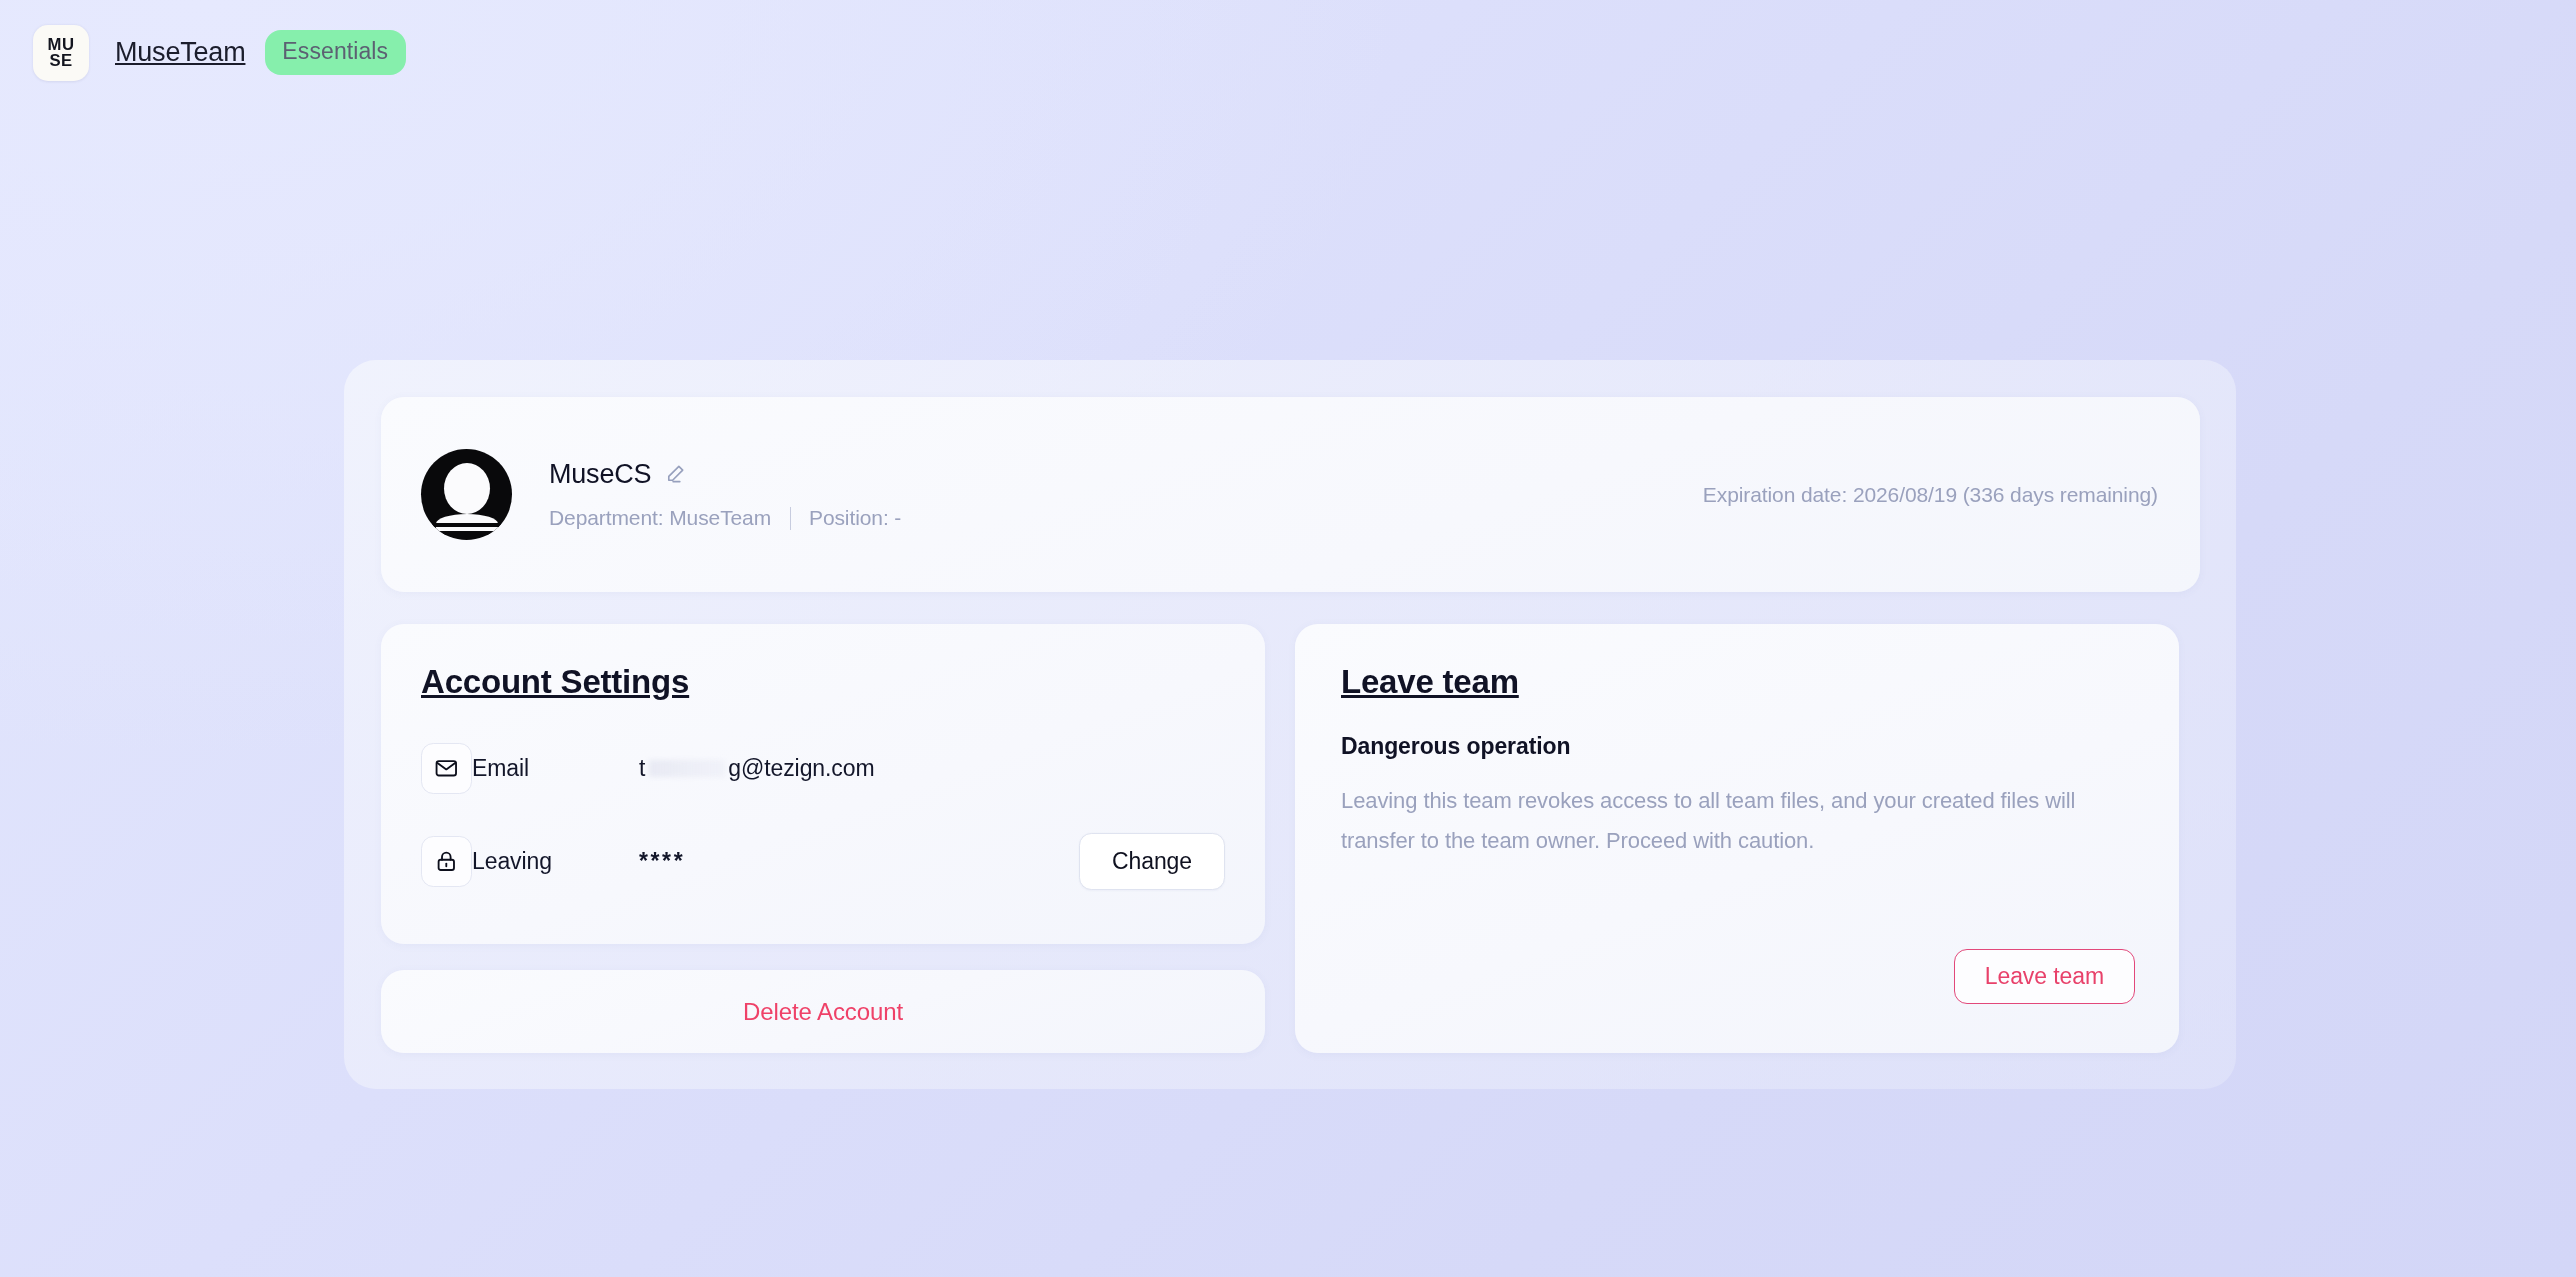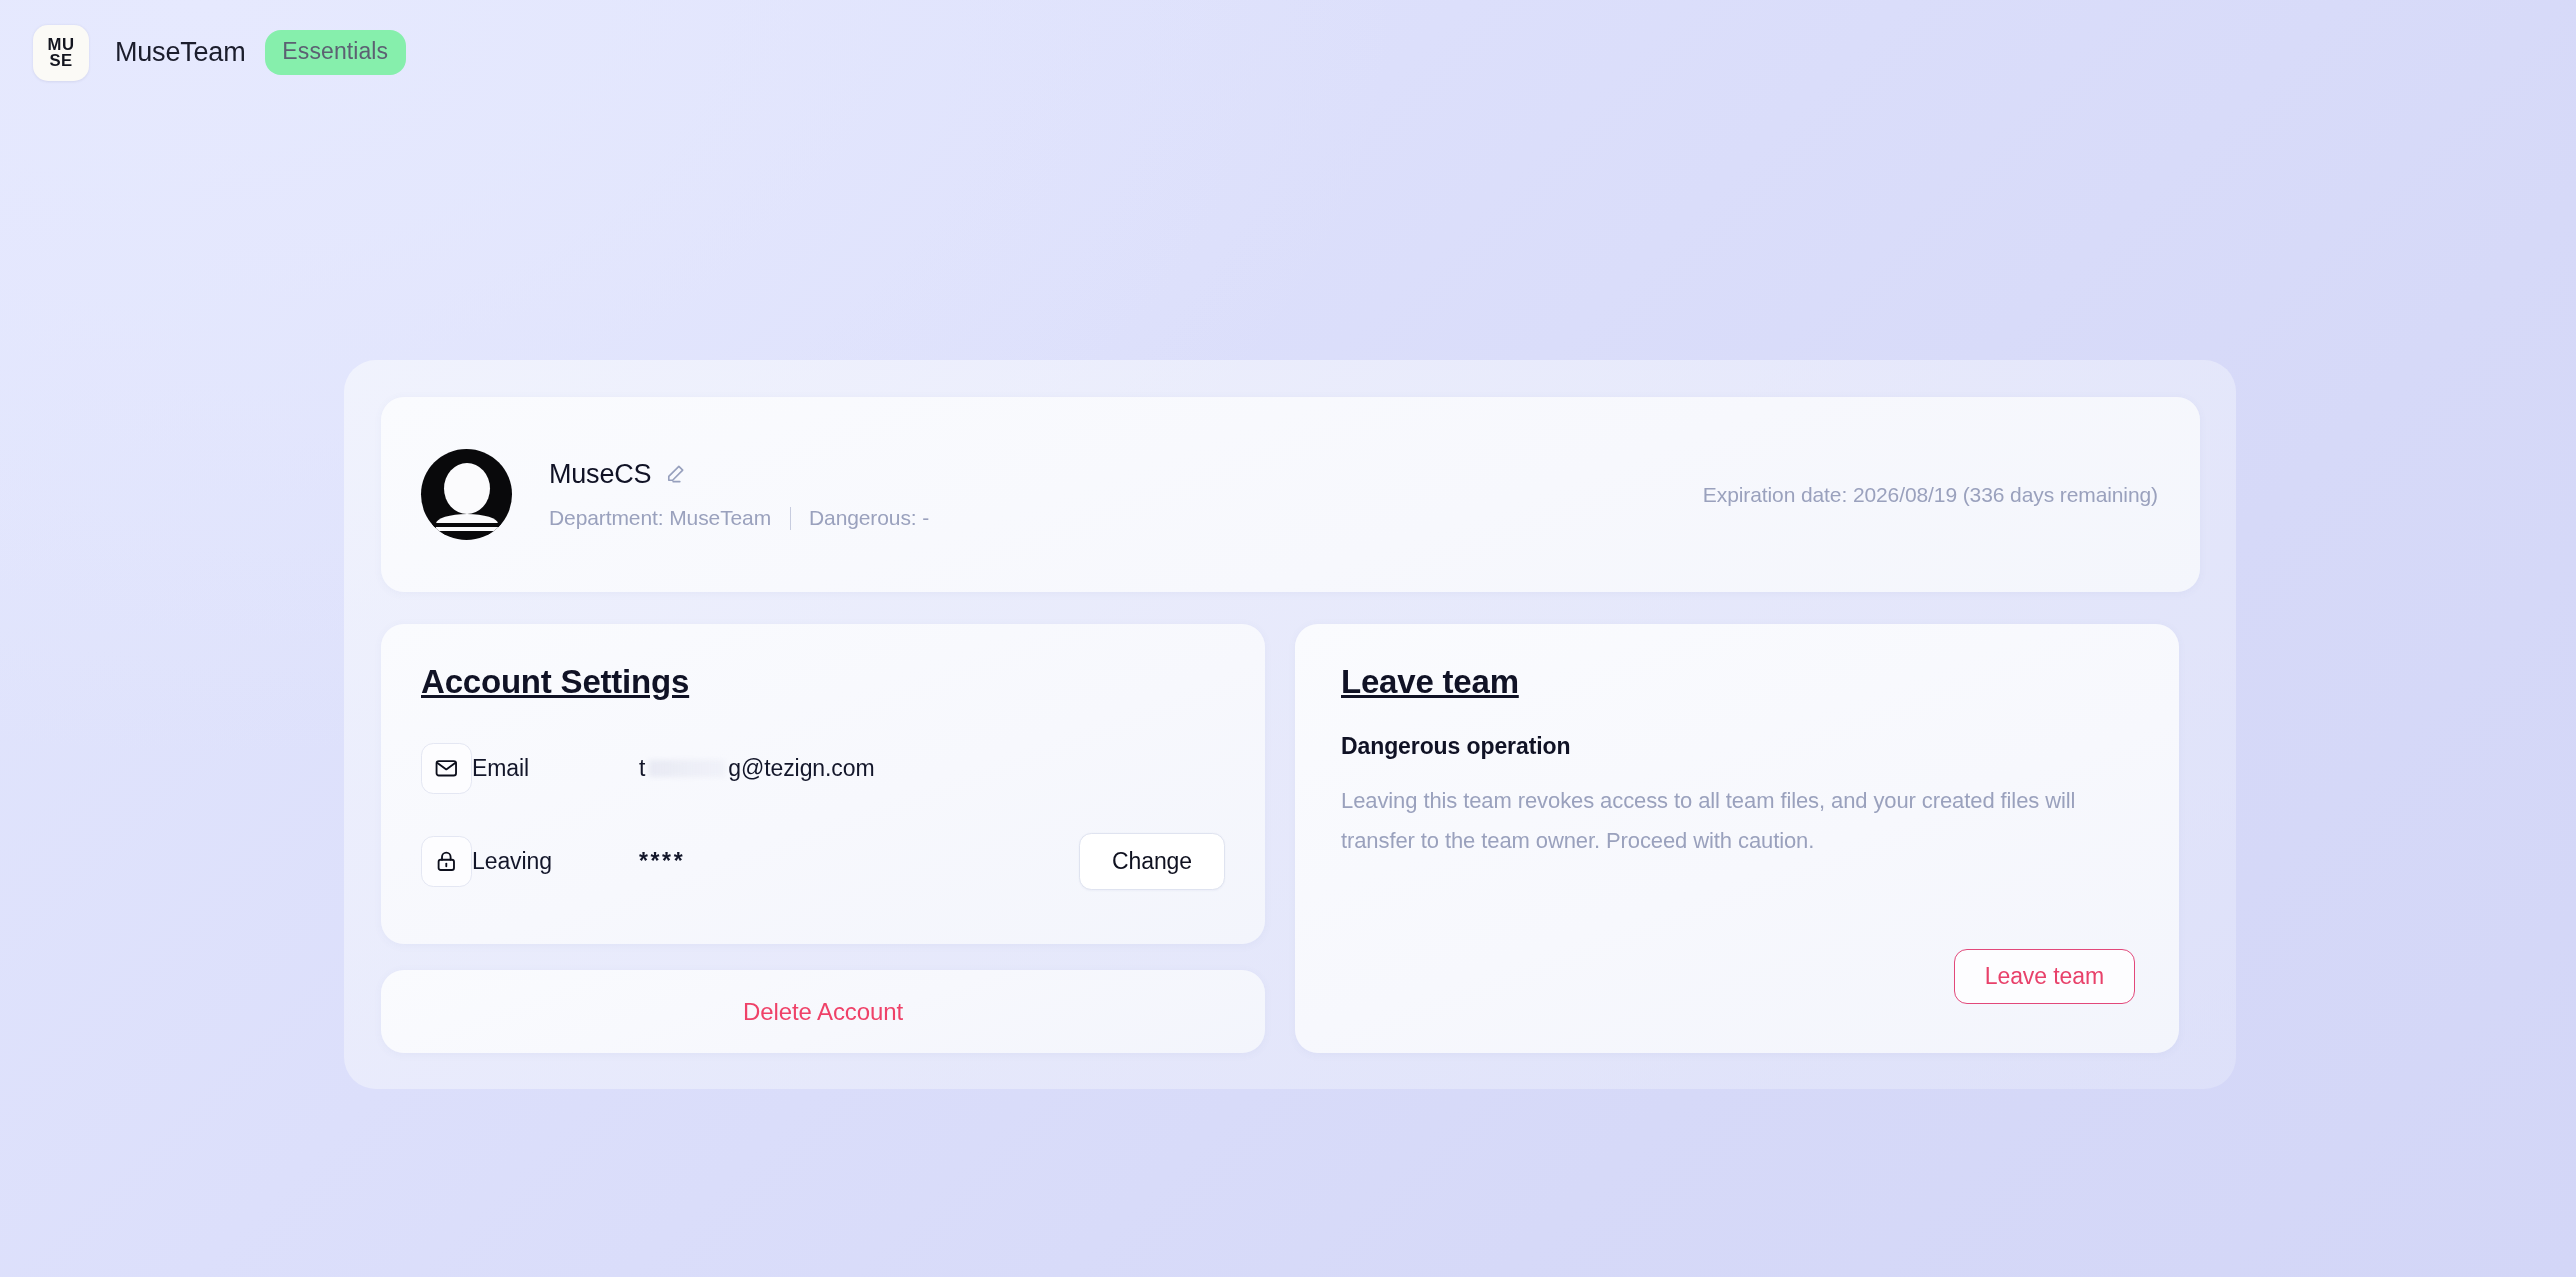--- a/index.html
+++ b/index.html
@@ -48,20 +48,21 @@
     line-height: 16px;
     font-family: "Liberation Sans", sans-serif;
   }
 
   #brand-name {
     margin-left: 26px;
     font-size: 27px;
     font-weight: 500;
     color: #1b1d2c;
     letter-spacing: -0.2px;
+    text-decoration: underline;
   }
 
   #plan-badge {
     margin-left: 19.3px;
     background: #86efac;
     color: #5c6072;
     font-size: 23px;
     padding: 8px 17.6px 9.7px;
     border-radius: 16px;
     letter-spacing: 0.1px;
@@ -346,21 +347,21 @@
           <svg width="23" height="23" viewBox="0 0 24 24" fill="none" stroke="#97a0bd" stroke-width="1.7" stroke-linecap="round" stroke-linejoin="round">
             <path d="M15.5 4.5l4 4L9 19H5v-4z"></path>
             <path d="M9.5 20.5h7"></path>
           </svg>
         </span>
       </div>
 
       <div id="profile-meta">
         <span>Department: MuseTeam</span>
         <span id="meta-sep"></span>
-        <span>Dangerous: -</span>
+        <span>Position: -</span>
       </div>
 
     </div>
 
     <div id="expiration">Expiration date: 2026/08/19 (336 days remaining)</div>
 
   </div>
 
   <div id="lower">
 

